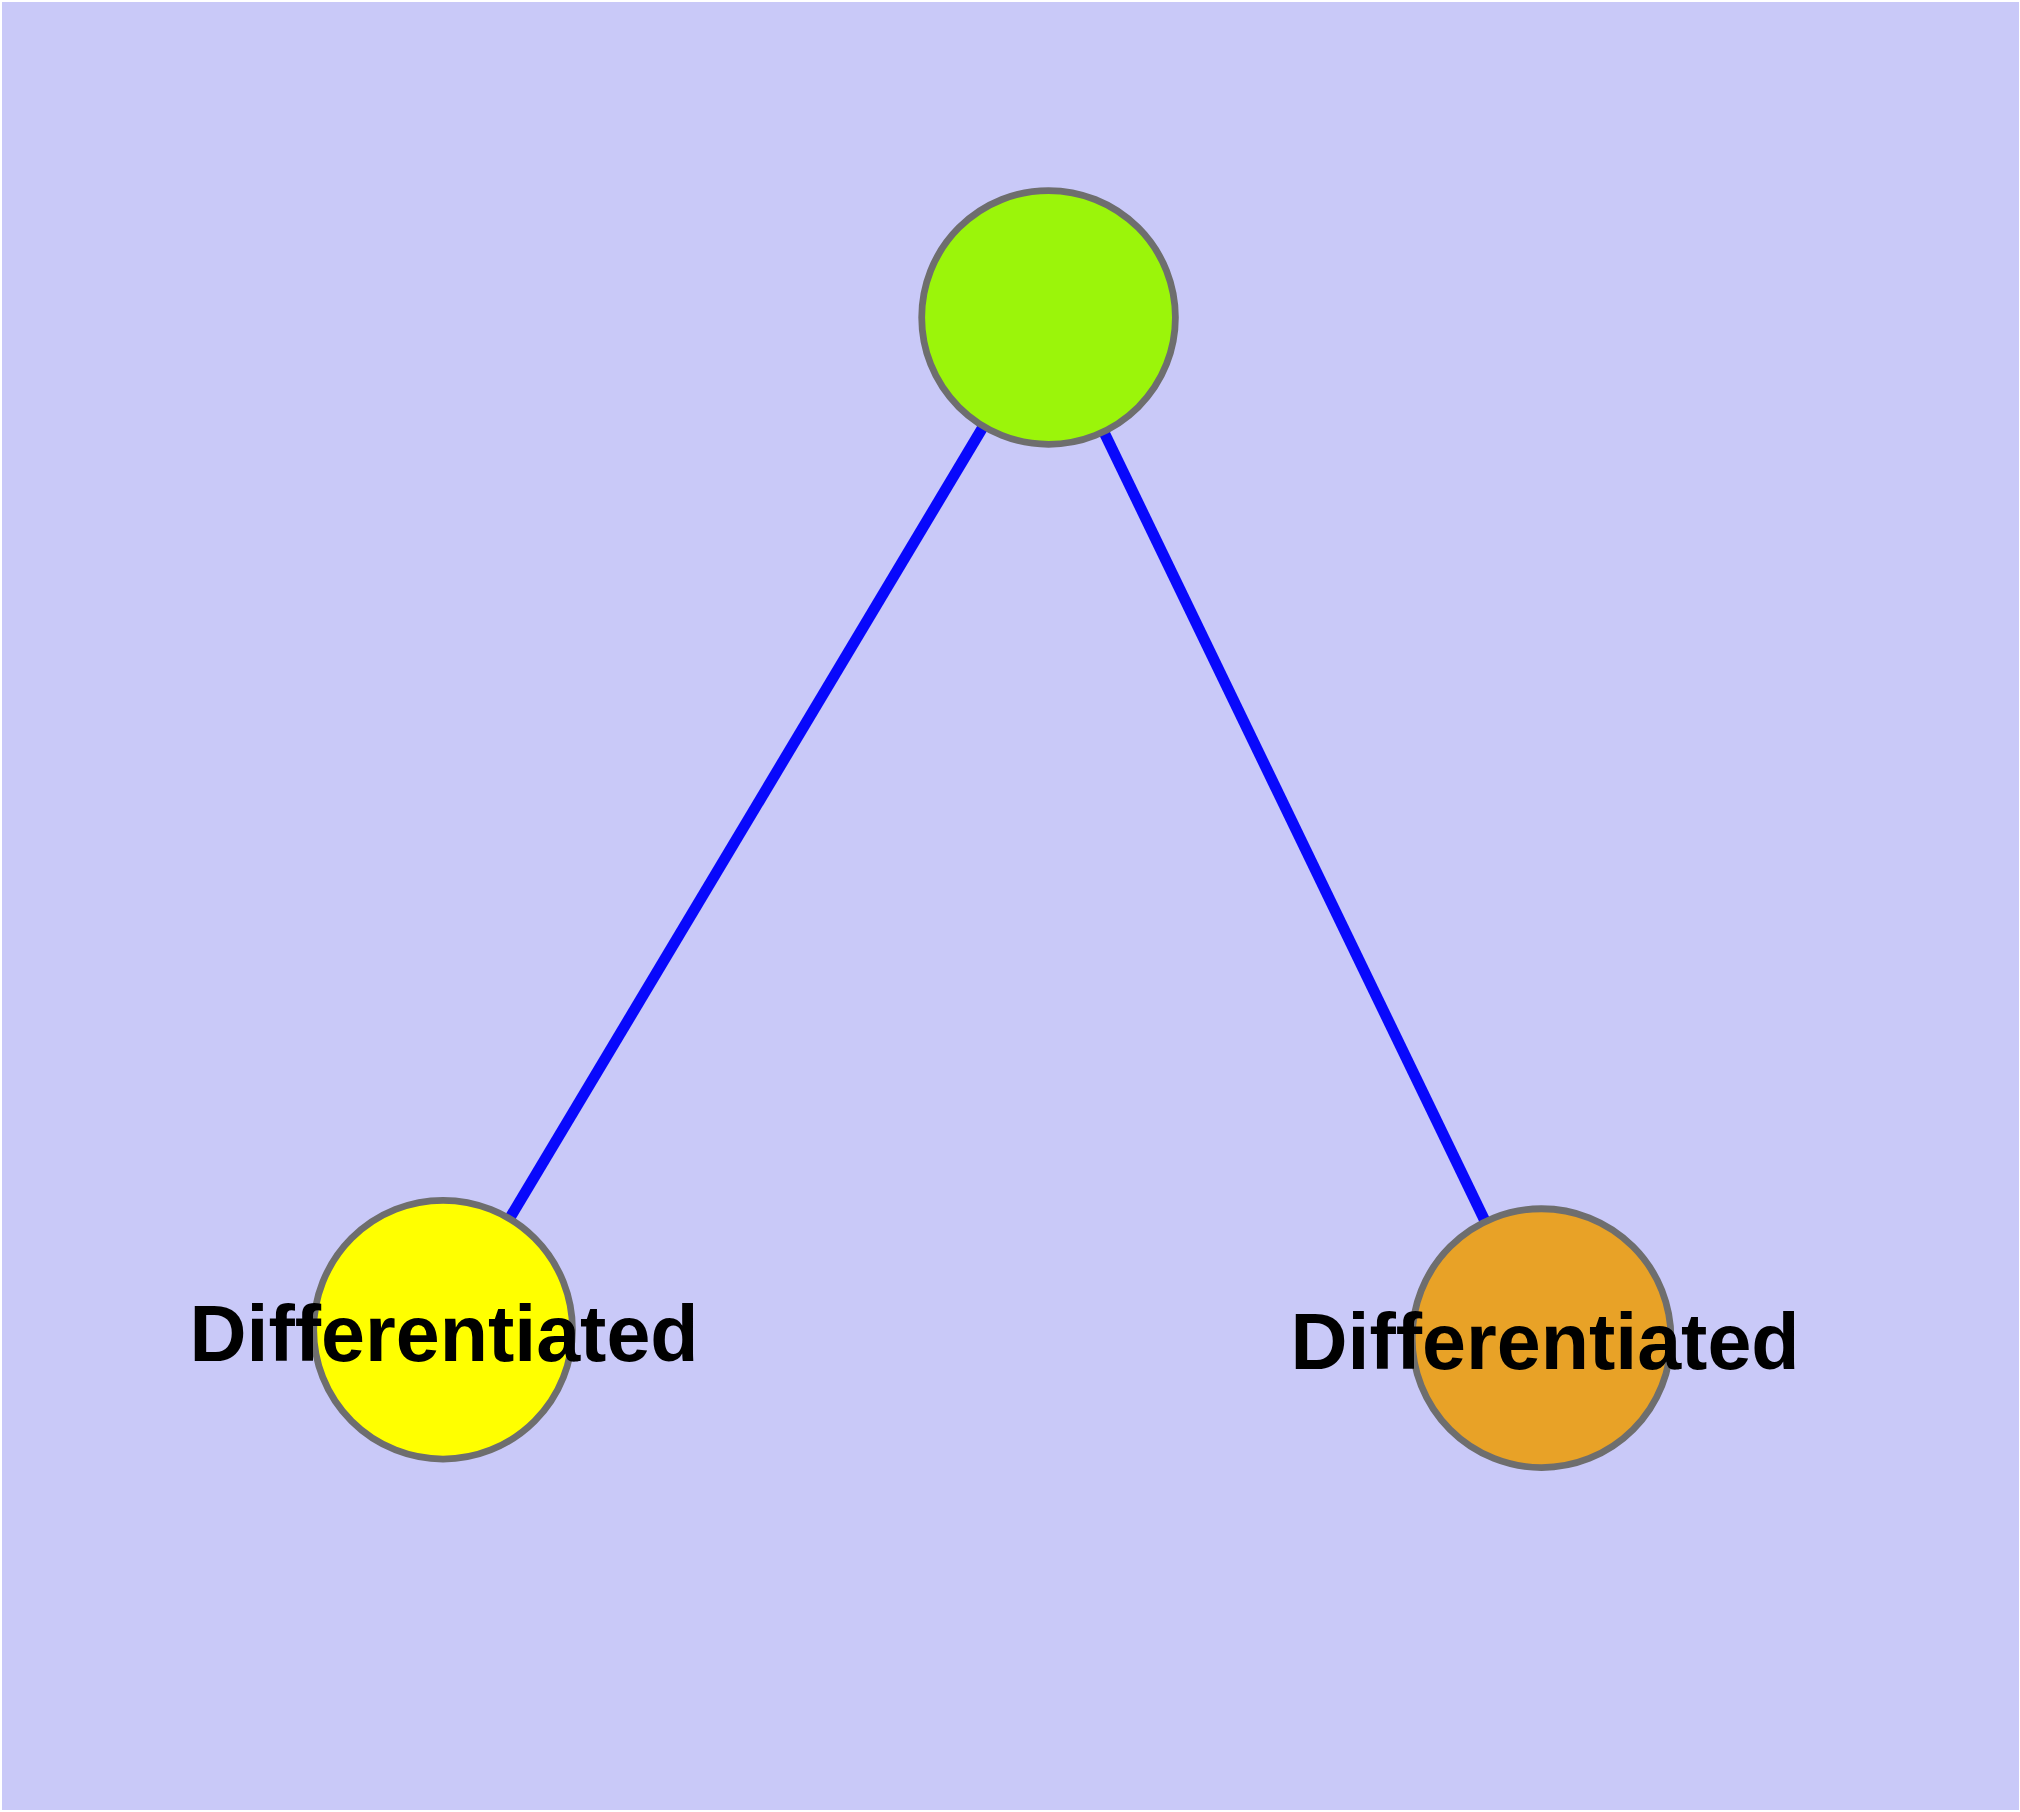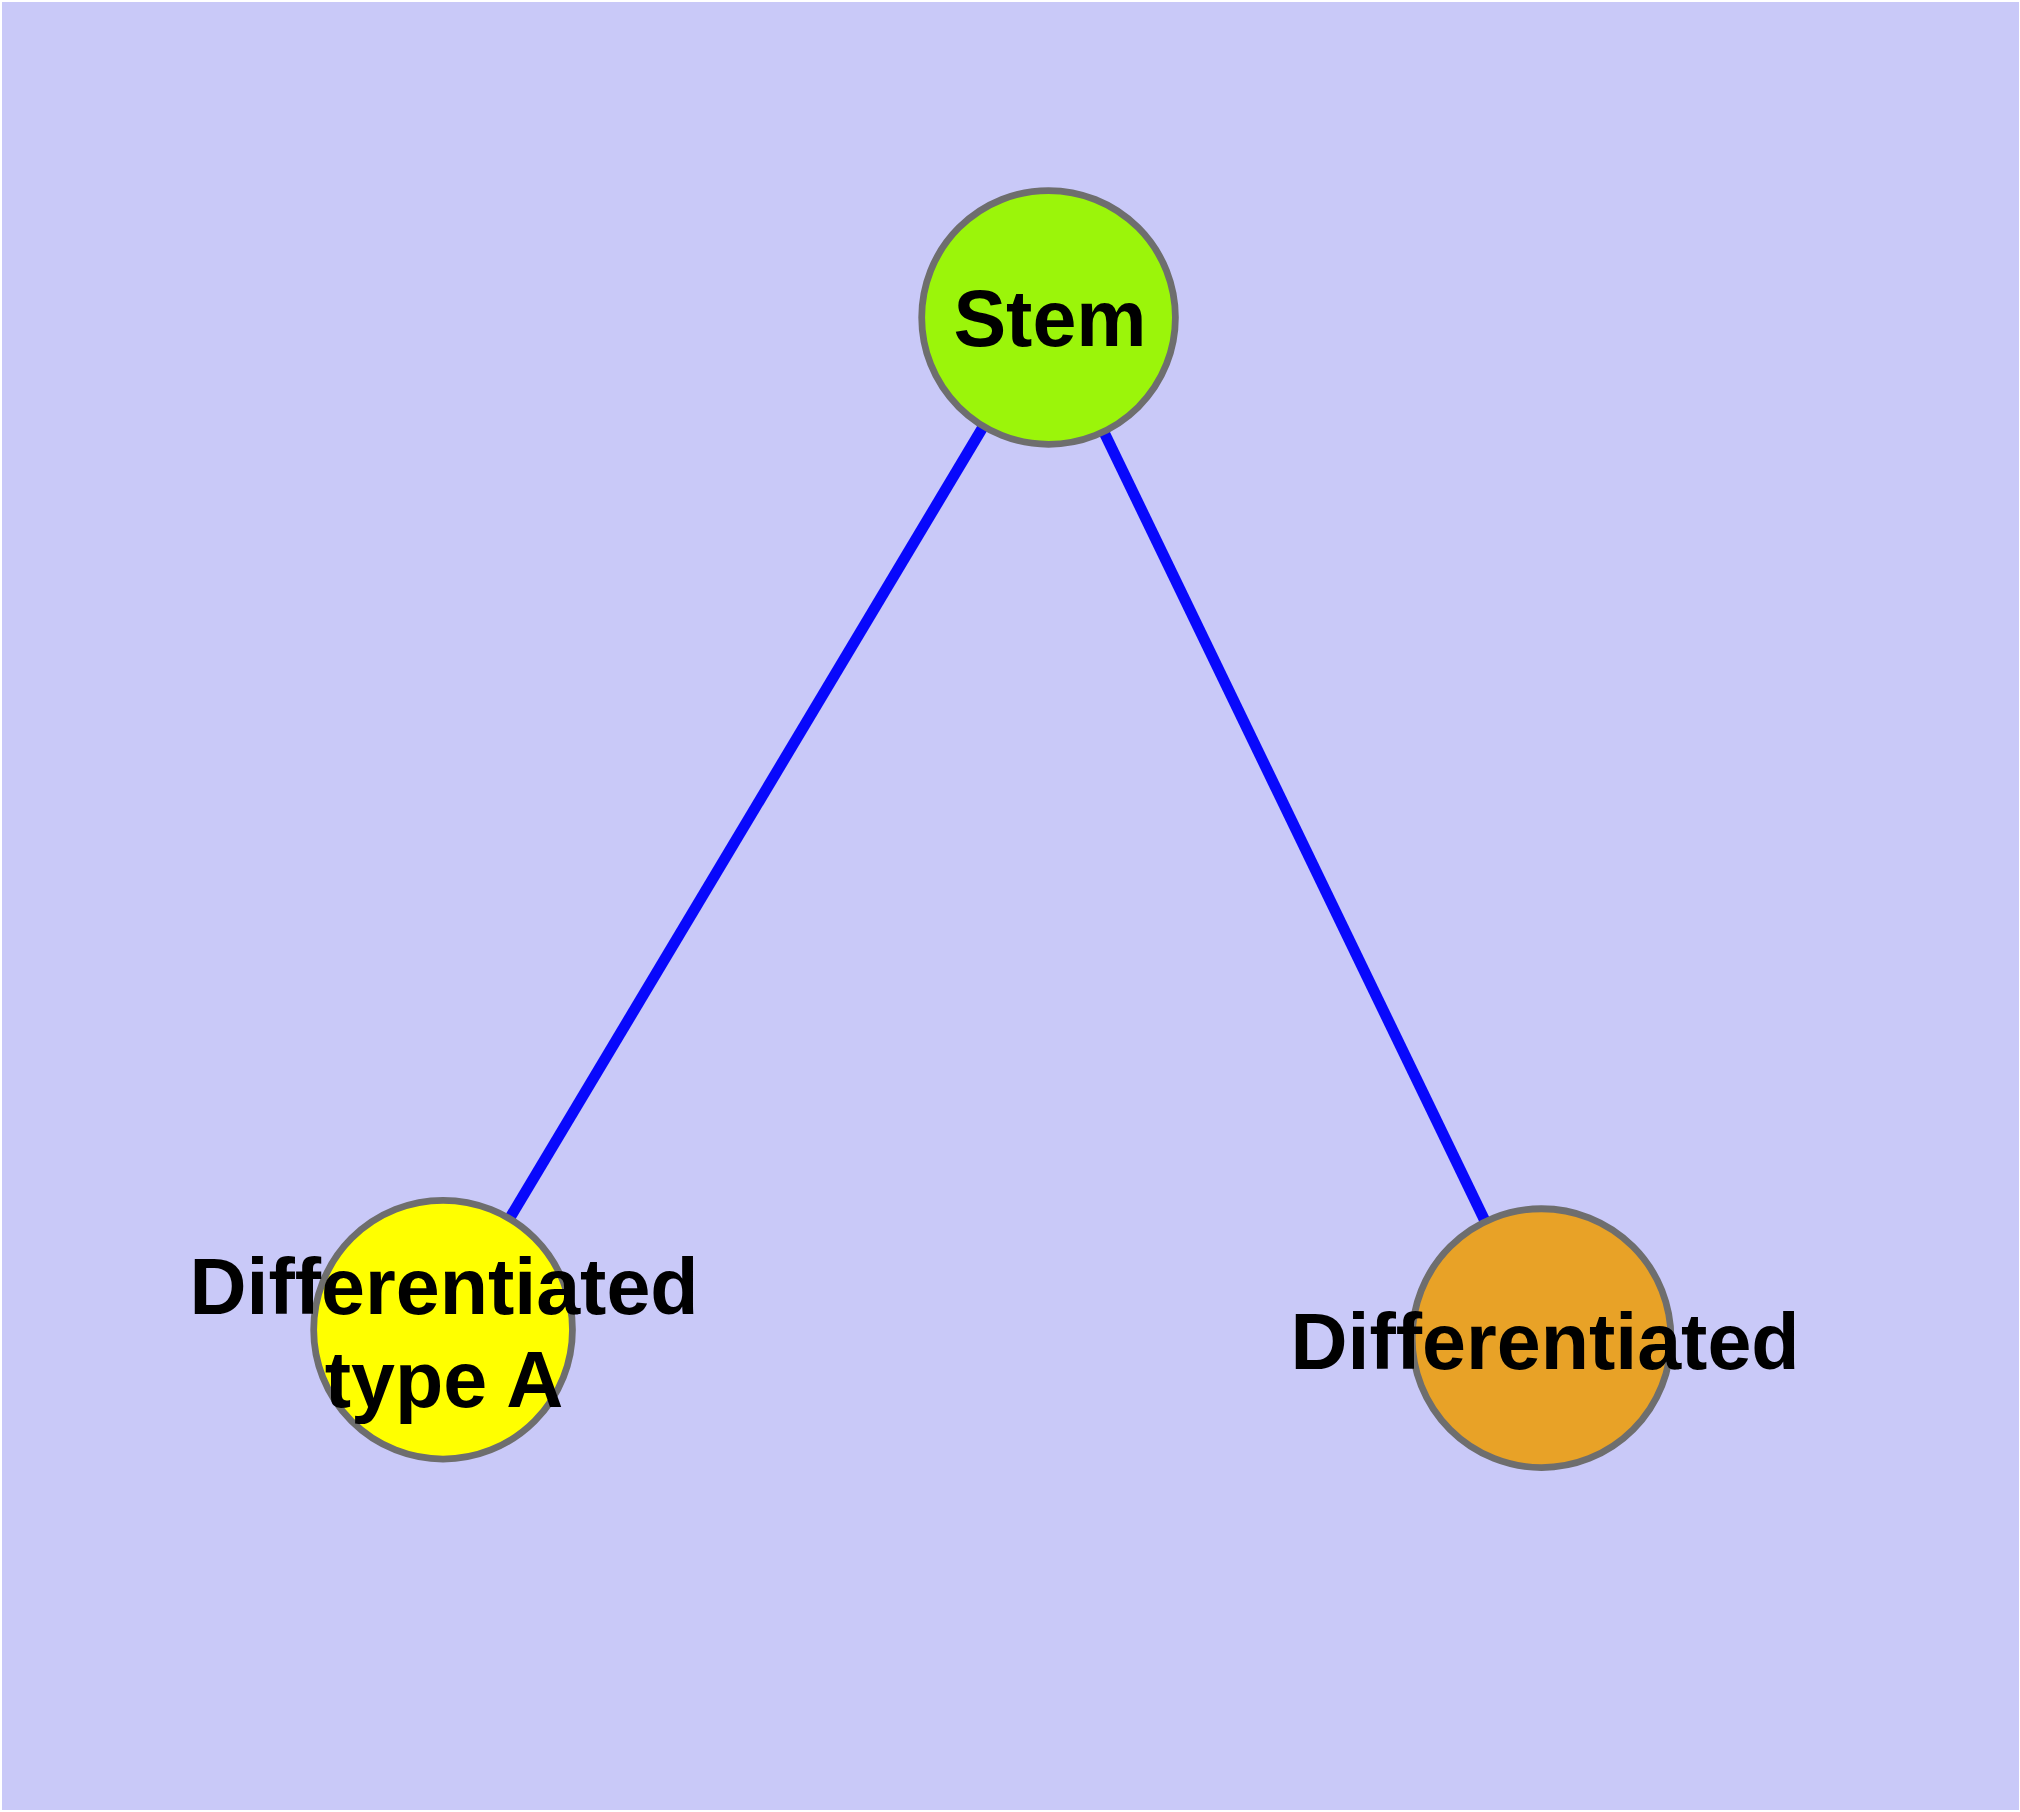--- a/index.html
+++ b/index.html
@@ -48,27 +48,23 @@
   <svg id="graph-svg" viewBox="0 0 2384 2138" xmlns="http://www.w3.org/2000/svg">
 
     <line x1="1237" y1="373" x2="521" y2="1570" stroke-width="13" stroke="#0808FC"></line>
     <line x1="1237" y1="373" x2="1820" y2="1580" stroke-width="13" stroke="#0808FC"></line>
 
     <circle cx="1237" cy="373" r="150" stroke-width="8" fill="#9BF50A" stroke="#6E6E6E"></circle>
     <circle cx="521" cy="1570" r="153" stroke-width="8" fill="#FFFF00" stroke="#6E6E6E"></circle>
     <circle cx="1820" cy="1580" r="153" stroke-width="8" fill="#E8A227" stroke="#6E6E6E"></circle>
   </svg>
 
-  <div class="node-label" style="left:1048px; top:316px;">
-    <span class="line">Stem</span>
-  </div>
 
   <div class="node-label" style="left:442px; top:1331px;">
     <span class="line">Differentiated</span>
-    <span class="line">type A</span>
   </div>
 
   <div class="node-label" style="left:1543px; top:1339px;">
     <span class="line">Differentiated</span>
   </div>
 
 </div>
 
 
 </body></html>

